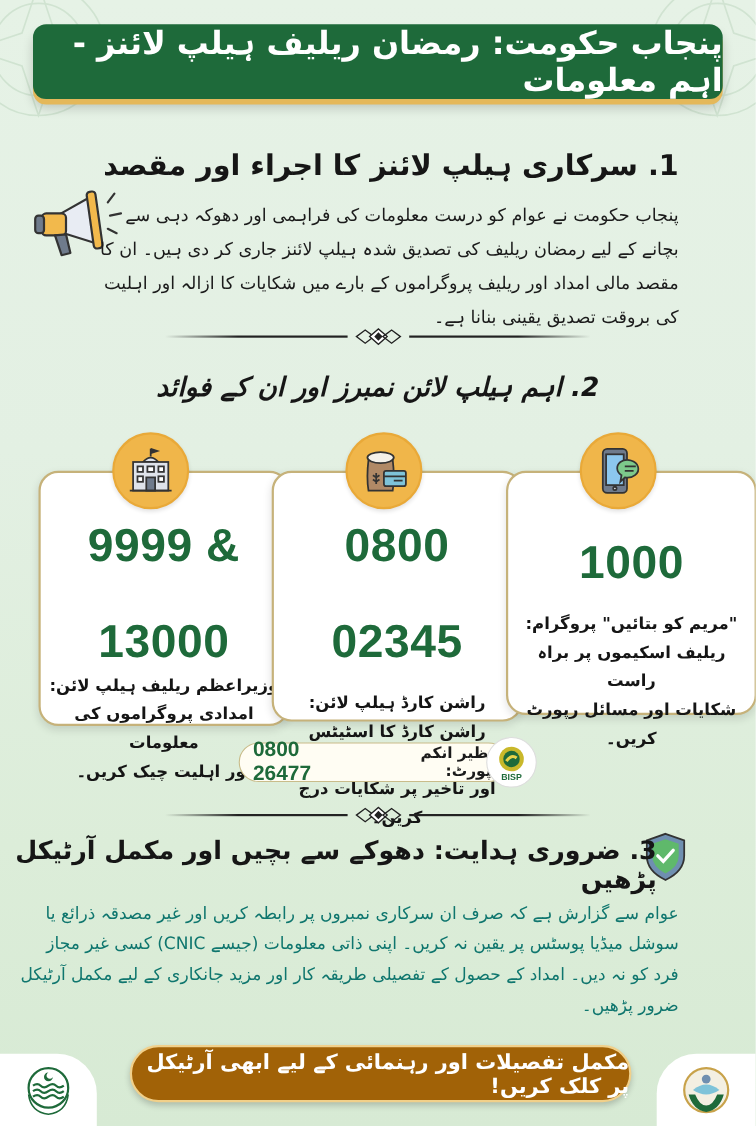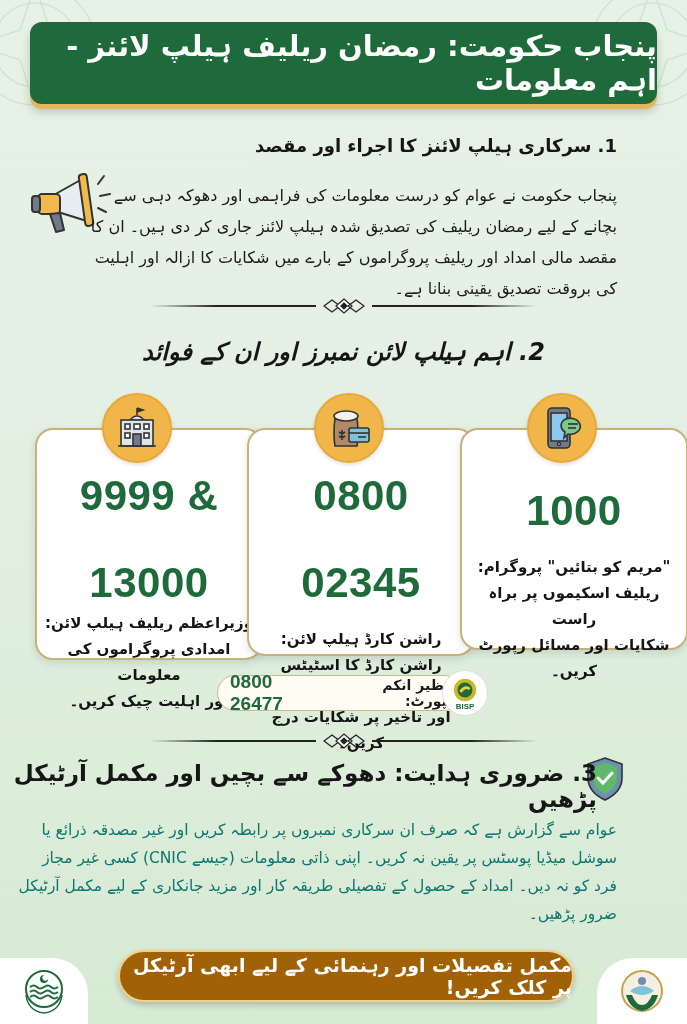--- a/index.html
+++ b/index.html
@@ -10,35 +10,35 @@
     position: relative;
     color: #1d1d1d;
   }
   .pattern-corner {
     position: absolute; width: 150px; height: 150px; opacity: .35;
   }
   .pattern-corner svg { width: 100%; height: 100%; }
 
   
   .title-banner {
-    position: absolute; left: 30px; top: 22px; width: 627px; height: 82px;
+    position: absolute; left: 30px; top: 22px; width: 627px; height: 68px;
     background: #1e6a3a; border-radius: 12px;
     box-shadow: 0 5px 0 #e4b85a, 0 8px 10px rgba(0,0,0,.18);
     display: flex; align-items: center; justify-content: center;
   }
   .title-banner span {
     color: #fff; font-family: "DejaVu Sans", sans-serif; font-weight: bold;
     font-size: 29px; direction: rtl;
   }
 
   .sec-heading {
     position: absolute; font-weight: bold; color: #161616;
     font-family: "DejaVu Sans", sans-serif; direction: rtl;
   }
-  .sec1-heading { right: 70px; top: 135px; font-size: 18px; text-align: center; }
+  .sec1-heading { right: 70px; top: 135px; font-size: 26px; text-align: center; }
   .sec1-body {
     position: absolute; right: 70px; top: 180px; width: 540px;
     font-size: 16px; line-height: 31px; direction: rtl; text-align: right; color: #1b1b1b;
   }
   .megaphone { position: absolute; left: 24px; top: 166px; width: 92px; height: 72px; }
 
   .divider {
     position: absolute; left: 150px; width: 387px; height: 16px;
     display: flex; align-items: center; justify-content: center;
   }

